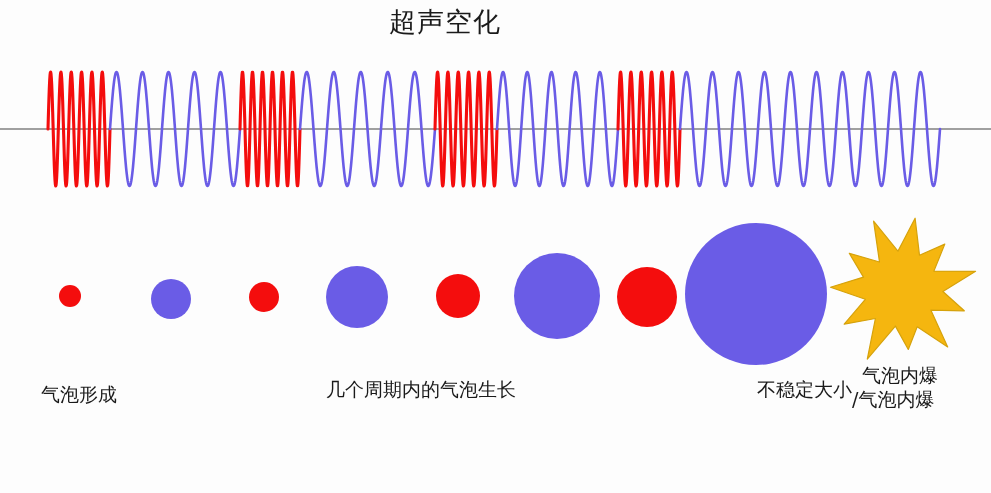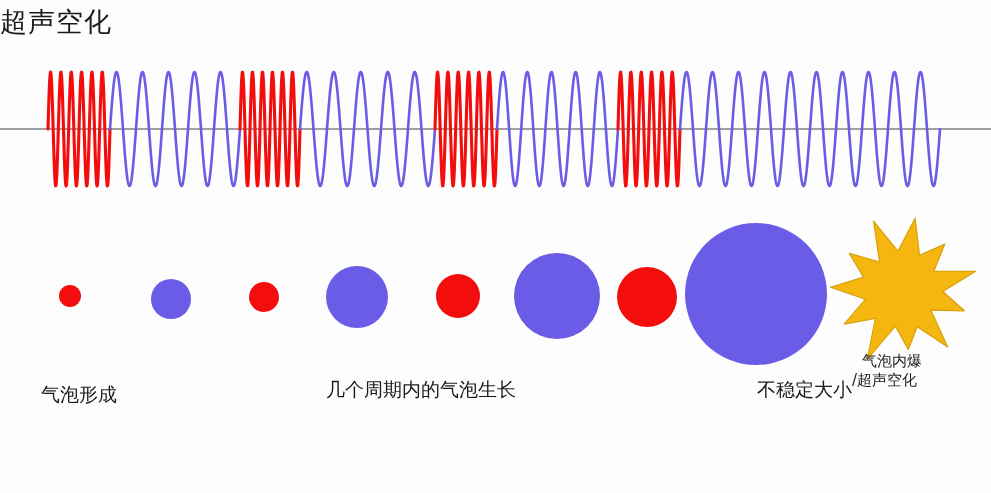--- a/index.html
+++ b/index.html
@@ -19,37 +19,38 @@
     position: absolute;
     inset: 0;
     width: 991px;
     height: 493px;
   }
   .title {
     position: absolute;
     left: 0;
     top: 6px;
     width: 890px;
+    text-align: center;
     font-size: 27px;
     color: #1a1a1a;
     letter-spacing: 1px;
     line-height: 1.2;
     white-space: nowrap;
   }
   .caption {
     position: absolute;
     font-size: 19px;
     color: #1a1a1a;
     line-height: 1.25;
     white-space: nowrap;
   }
   .cap-formation { left: 41px;  top: 383px; }
   .cap-growth    { left: 304px; top: 378px; margin-left: 22px; }
   .cap-unstable  { left: 757px; top: 378px; font-family: Liberation Serif, serif; }
-  .cap-implosion { left: 862px; top: 352px; font-size: 15px; }
+  .cap-implosion { left: 862px; top: 364px; font-size: 19px; }
   .cap-implosion .line2 { display: block; margin-left: -10px; }
 </style>
 </head>
 <body>
 
 <svg id="figure" viewBox="0 0 991 493" xmlns="http://www.w3.org/2000/svg">
   <rect x="0" y="0" width="991" height="493" fill="#fdfdfd"></rect>
   <line id="axis-line" x1="0" y1="129" x2="991" y2="129" stroke="#808080" stroke-width="1.6"></line>
   <g id="wave-group">
       <path d="M48.00 129.00 L48.33 117.53 L48.67 106.52 L49.00 96.44 L49.33 87.69 L49.67 80.63 L50.00 75.55 L50.33 72.66 L50.67 72.07 L51.00 73.82 L51.33 77.83 L51.67 83.93 L52.00 91.87 L52.33 101.34 L52.67 111.94 L53.00 123.23 L53.33 134.77 L53.67 146.06 L54.00 156.66 L54.33 166.13 L54.67 174.07 L55.00 180.17 L55.33 184.18 L55.67 185.93 L56.00 185.34 L56.33 182.45 L56.67 177.37 L57.00 170.31 L57.33 161.56 L57.67 151.48 L58.00 140.47 L58.33 129.00 L58.67 117.53 L59.00 106.52 L59.33 96.44 L59.67 87.69 L60.00 80.63 L60.33 75.55 L60.67 72.66 L61.00 72.07 L61.33 73.82 L61.67 77.83 L62.00 83.93 L62.33 91.87 L62.67 101.34 L63.00 111.94 L63.33 123.23 L63.67 134.77 L64.00 146.06 L64.33 156.66 L64.67 166.13 L65.00 174.07 L65.33 180.17 L65.67 184.18 L66.00 185.93 L66.33 185.34 L66.67 182.45 L67.00 177.37 L67.33 170.31 L67.67 161.56 L68.00 151.48 L68.33 140.47 L68.67 129.00 L69.00 117.53 L69.33 106.52 L69.67 96.44 L70.00 87.69 L70.33 80.63 L70.67 75.55 L71.00 72.66 L71.33 72.07 L71.67 73.82 L72.00 77.83 L72.33 83.93 L72.67 91.87 L73.00 101.34 L73.33 111.94 L73.67 123.23 L74.00 134.77 L74.33 146.06 L74.67 156.66 L75.00 166.13 L75.33 174.07 L75.67 180.17 L76.00 184.18 L76.33 185.93 L76.67 185.34 L77.00 182.45 L77.33 177.37 L77.67 170.31 L78.00 161.56 L78.33 151.48 L78.67 140.47 L79.00 129.00 L79.33 117.53 L79.67 106.52 L80.00 96.44 L80.33 87.69 L80.67 80.63 L81.00 75.55 L81.33 72.66 L81.67 72.07 L82.00 73.82 L82.33 77.83 L82.67 83.93 L83.00 91.87 L83.33 101.34 L83.67 111.94 L84.00 123.23 L84.33 134.77 L84.67 146.06 L85.00 156.66 L85.33 166.13 L85.67 174.07 L86.00 180.17 L86.33 184.18 L86.67 185.93 L87.00 185.34 L87.33 182.45 L87.67 177.37 L88.00 170.31 L88.33 161.56 L88.67 151.48 L89.00 140.47 L89.33 129.00 L89.67 117.53 L90.00 106.52 L90.33 96.44 L90.67 87.69 L91.00 80.63 L91.33 75.55 L91.67 72.66 L92.00 72.07 L92.33 73.82 L92.67 77.83 L93.00 83.93 L93.33 91.87 L93.67 101.34 L94.00 111.94 L94.33 123.23 L94.67 134.77 L95.00 146.06 L95.33 156.66 L95.67 166.13 L96.00 174.07 L96.33 180.17 L96.67 184.18 L97.00 185.93 L97.33 185.34 L97.67 182.45 L98.00 177.37 L98.33 170.31 L98.67 161.56 L99.00 151.48 L99.33 140.47 L99.67 129.00 L100.00 117.53 L100.33 106.52 L100.67 96.44 L101.00 87.69 L101.33 80.63 L101.67 75.55 L102.00 72.66 L102.33 72.07 L102.67 73.82 L103.00 77.83 L103.33 83.93 L103.67 91.87 L104.00 101.34 L104.33 111.94 L104.67 123.23 L105.00 134.77 L105.33 146.06 L105.67 156.66 L106.00 166.13 L106.33 174.07 L106.67 180.17 L107.00 184.18 L107.33 185.93 L107.67 185.34 L108.00 182.45 L108.33 177.37 L108.67 170.31 L109.00 161.56 L109.33 151.48 L109.67 140.47 L110.00 129.00" fill="none" stroke="#f40d0d" stroke-width="3.1" stroke-linecap="round" stroke-linejoin="round"></path>
@@ -76,14 +77,14 @@
     </g>
 </svg>
 
 <div class="title">超声空化</div>
 
 <div class="caption cap-formation">气泡形成</div>
 <div class="caption cap-growth">几个周期内的气泡生长</div>
 <div class="caption cap-unstable">不稳定大小</div>
 <div class="caption cap-implosion">
   <span class="line1">气泡内爆</span>
-  <span class="line2">/超声空化</span>
+  <span class="line2">/气泡内爆</span>
 </div>
 
 </body></html>

